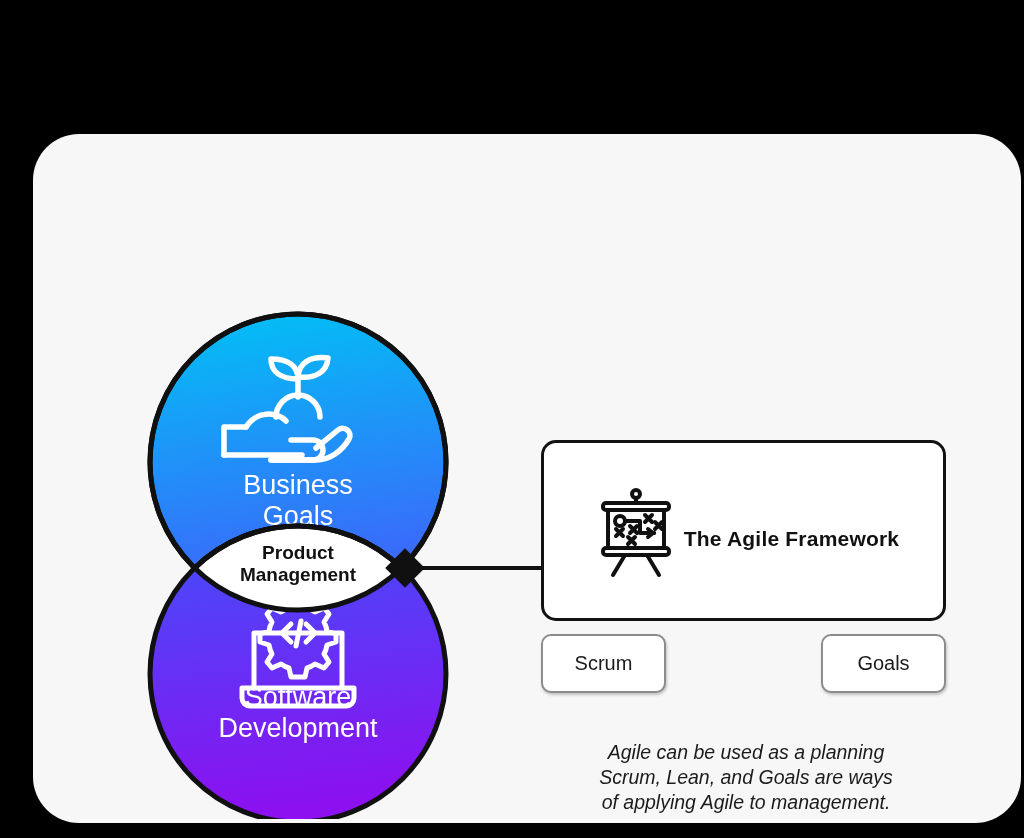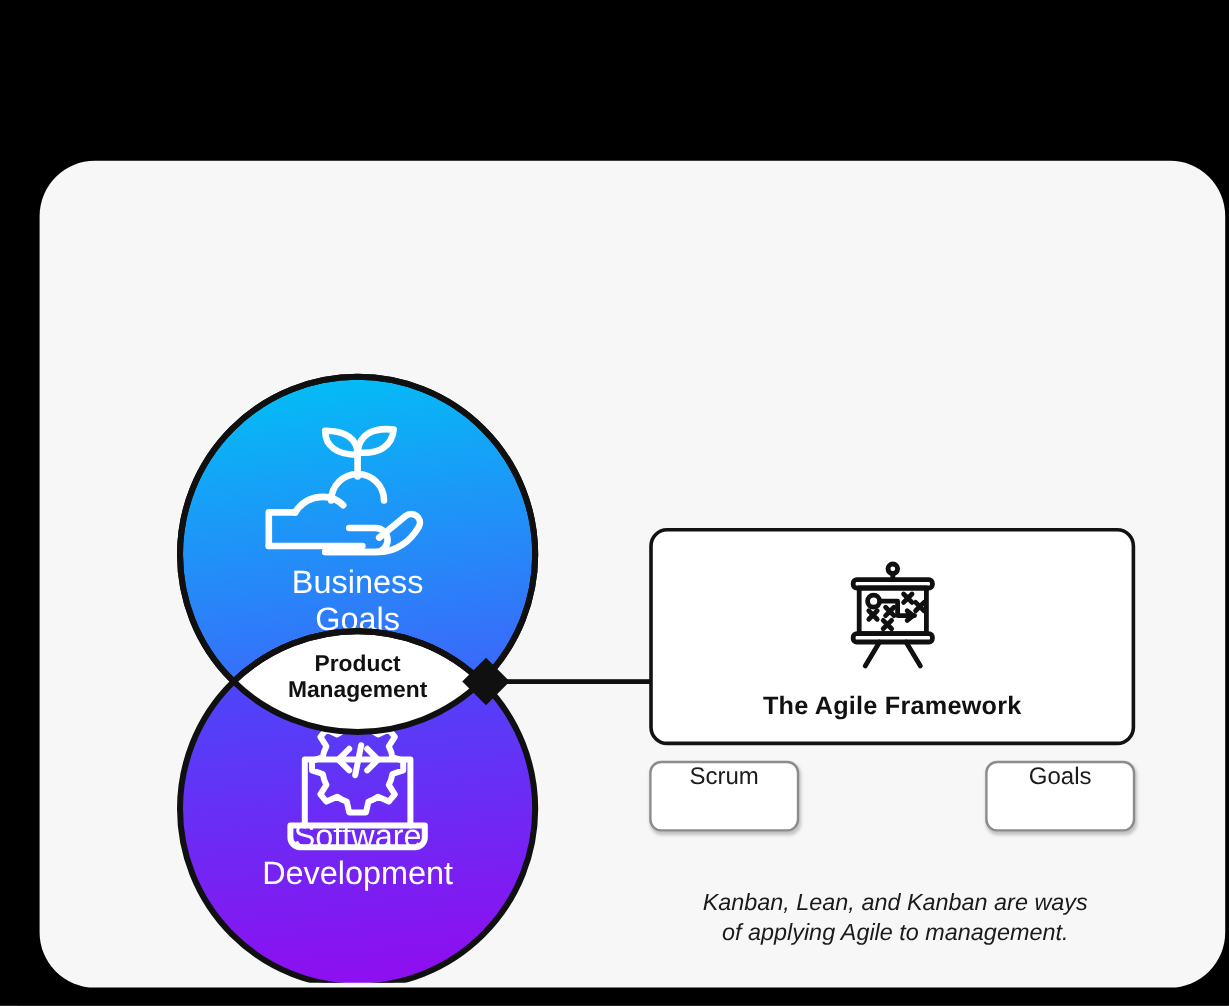--- a/index.html
+++ b/index.html
@@ -69,21 +69,21 @@
     position: absolute;
     left: 508px;
     top: 306px;
     width: 405px;
     height: 181px;
     background: #ffffff;
     border: 3px solid #121212;
     border-radius: 15px;
     box-sizing: border-box;
     display: flex;
-    flex-direction: column;
+    flex-direction: row;
     align-items: center;
     justify-content: center;
   }
   #agile-icon { margin-top: 4px; }
   #agile-title {
     margin-top: 16px;
     font-size: 21px;
     font-weight: bold;
     color: #111111;
     letter-spacing: 0.2px;
@@ -116,20 +116,21 @@
     justify-content: space-between;
   }
   .chip {
     width: 125px;
     height: 59px;
     background: #ffffff;
     border: 2px solid #8c8c8c;
     border-radius: 10px;
     box-sizing: border-box;
     display: flex;
+    align-items: center;
     justify-content: center;
     font-size: 20px;
     color: #1b1b1b;
     box-shadow: 1px 2px 3px rgba(0,0,0,0.22);
   }
   
   #right-caption {
     position: absolute;
     left: 518px;
     top: 606px;
@@ -243,18 +244,19 @@
         <span>Goals</span>
       </div>
     </div>
 
     <div id="left-caption">
       <div>Product Management balances</div>
 
     </div>
 
     <div id="right-caption">
-      <div>Kanban, Lean, and Kanban are ways</div>
+      <div>Agile can be used as a planning</div>
+      <div>Scrum, Lean, and Goals are ways</div>
       <div>of applying Agile to management.</div>
     </div>
 
   </div>
 </div>
 
 </body></html>

